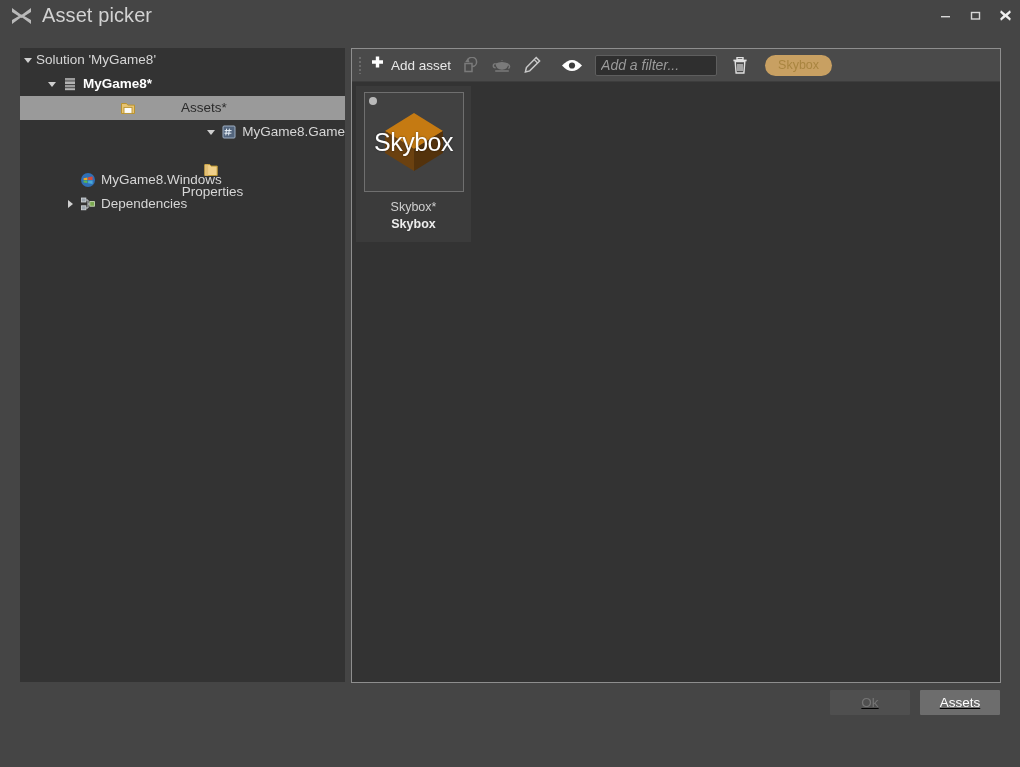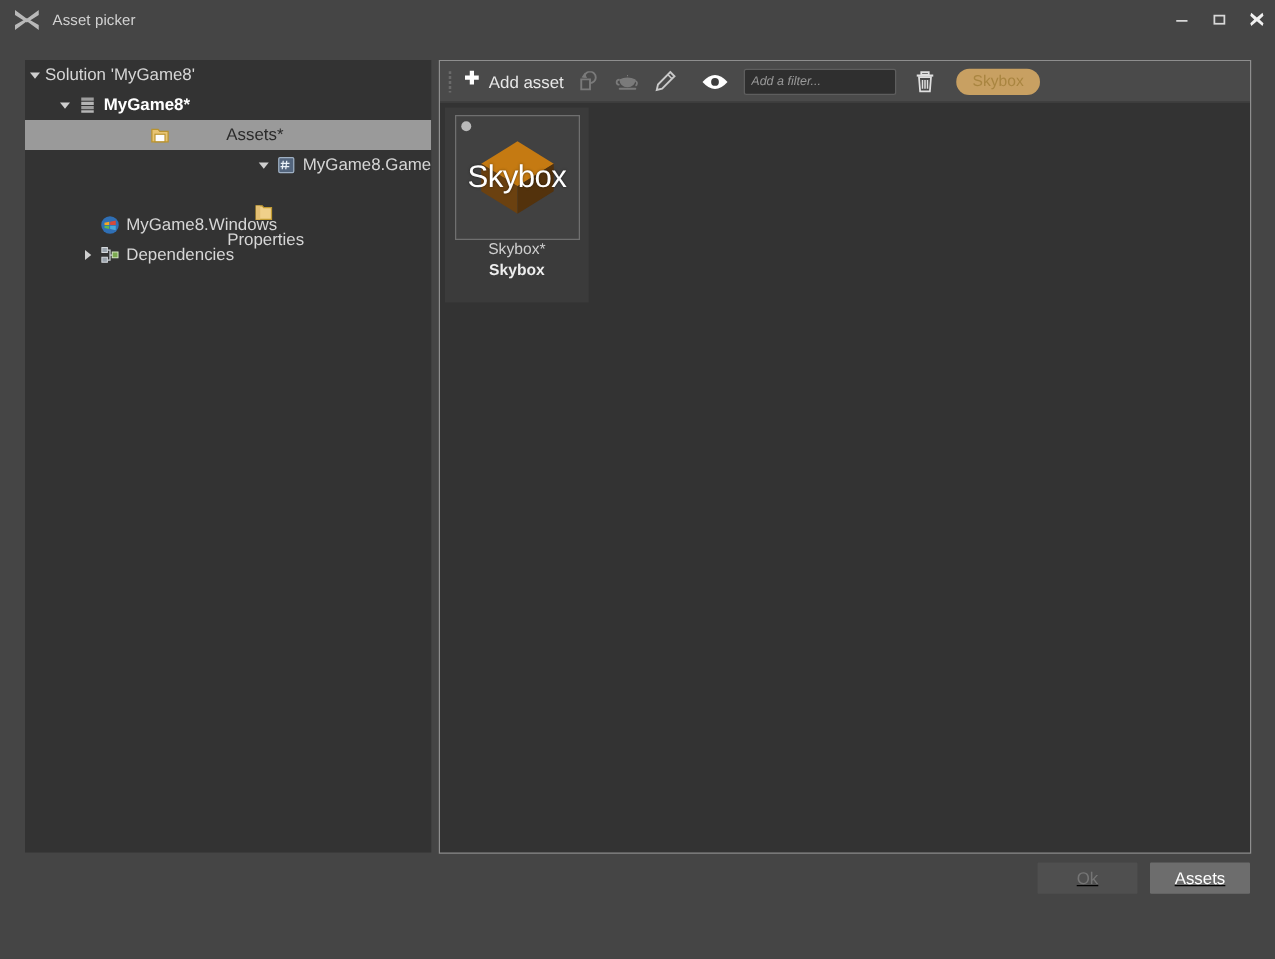--- a/index.html
+++ b/index.html
@@ -12,21 +12,21 @@
   }
 
   
   #titlebar {
     position: absolute; left: 0; top: 0; width: 1020px; height: 31px;
     background: #454545;
     display: flex; align-items: center;
   }
   #app-logo { width: 30px; height: 31px; display: flex; align-items: center; justify-content: center; margin-left: 6px; }
   #title-text {
-    color: #d2d2d2; font-size: 12px; margin-left: 6px; letter-spacing: .1px;
+    color: #d2d2d2; font-size: 20px; margin-left: 6px; letter-spacing: .1px;
   }
   .win-btns { margin-left: auto; display: flex; height: 31px; }
   .win-btn {
     width: 30px; height: 31px; display: flex; align-items: center; justify-content: center;
     color: #d8d8d8;
   }
 
   
   #tree-panel {
     position: absolute; left: 20px; top: 48px; width: 325px; height: 634px;
@@ -71,21 +71,21 @@
     padding: 0 6px; color: #e8e8e8; font-size: 13.5px; border-radius: 2px;
   }
   .tb-icon {
     width: 30px; height: 27px; display: flex; align-items: center; justify-content: center;
     border-radius: 2px;
   }
   .tb-icon.dim { opacity: .42; }
   #filter-input {
     width: 122px; height: 21px; margin-left: 8px;
     background: #2f2f2f; border: 1px solid #5e5e5e; border-radius: 2px;
-    color: #cfcfcf; font-size: 10px; font-style: italic;
+    color: #cfcfcf; font-size: 14px; font-style: italic;
     padding: 0 5px; font-family: "Liberation Sans", sans-serif;
   }
   #filter-input::placeholder { color: #9a9a9a; font-style: italic; }
   #tag-pill {
     margin-left: 10px; height: 21px; padding: 0 13px;
     background: #c8a062; border-radius: 11px;
     color: #a98540; font-size: 12.5px;
     display: flex; align-items: center; font-weight: 500;
   }
   #asset-grid { padding: 4px 0 0 4px; display: flex; flex-wrap: wrap; gap: 4px; }
@@ -106,21 +106,21 @@
     position: absolute; left: 4px; top: 4px; width: 8px; height: 8px;
     border-radius: 50%; background: #b9b9b9;
   }
   .thumb-word {
     position: absolute; left: 0; right: 0; top: 50%; transform: translateY(-50%);
     text-align: center; color: #ffffff; font-size: 25px; font-weight: 400;
     letter-spacing: -.5px; z-index: 2;
     text-shadow: 0 0 2px rgba(0,0,0,.55);
   }
   .asset-name {
-    color: #cfcfcf; font-size: 12.5px; text-align: center;
+    margin-top: 8px; color: #cfcfcf; font-size: 12.5px; text-align: center;
   }
   .asset-type {
     margin-top: 3px; color: #ededed; font-size: 12.5px; font-weight: bold; text-align: center;
   }
 
   
   #footer {
     position: absolute; left: 0; top: 676px; width: 1020px; height: 53px;
     display: flex; align-items: center; justify-content: flex-end; padding-right: 20px; gap: 10px; text-decoration: underline;
   }

